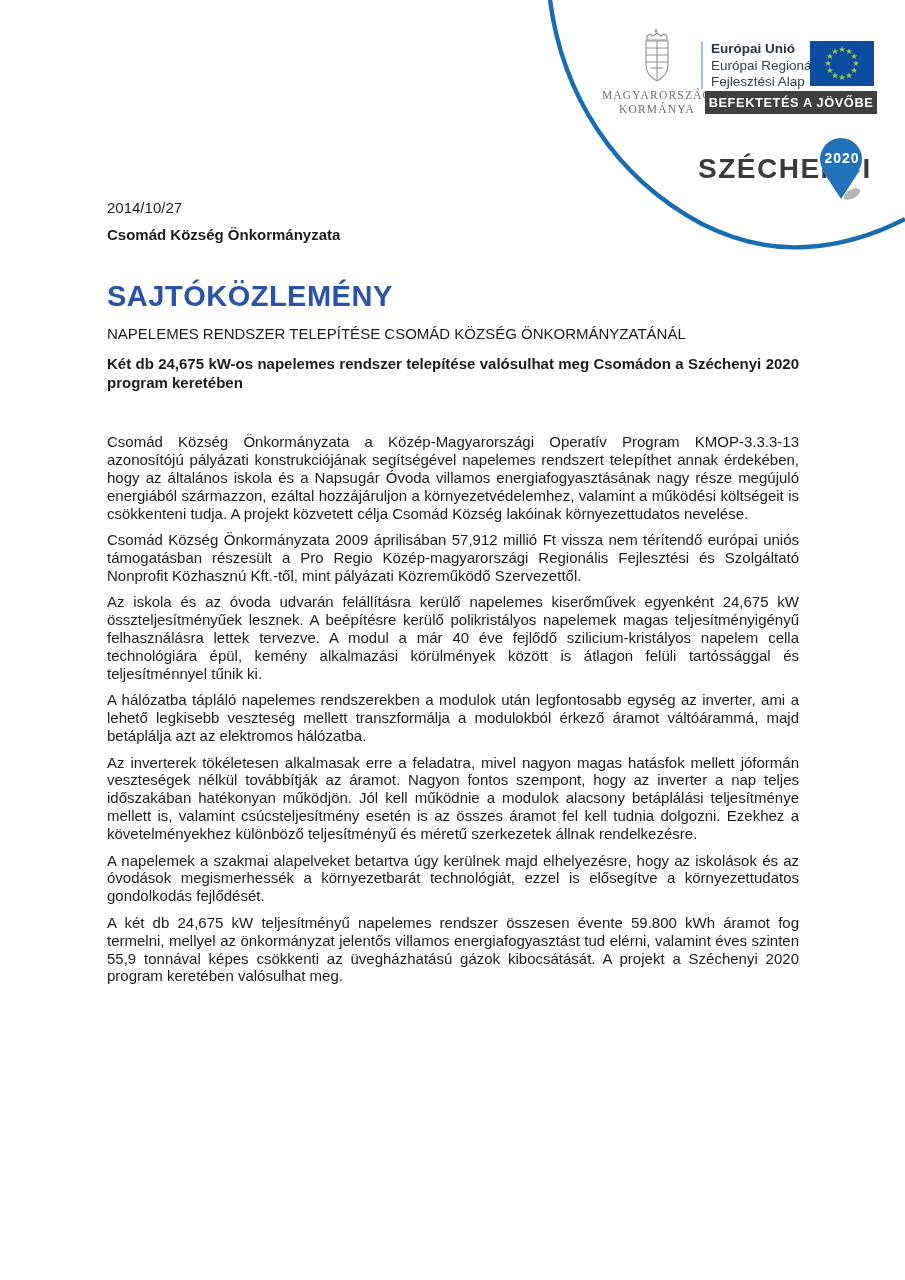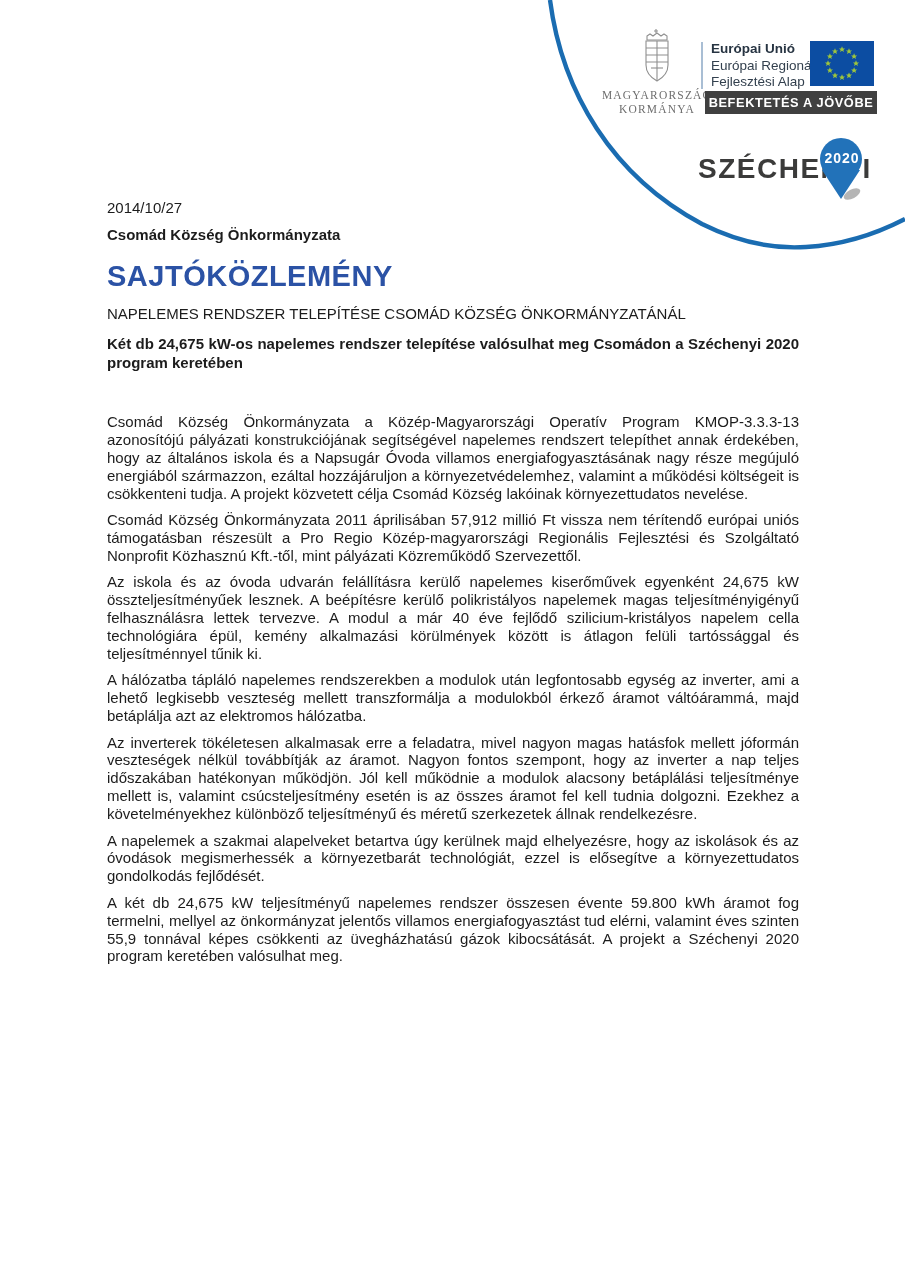--- a/index.html
+++ b/index.html
@@ -34,21 +34,21 @@
     color:#3b3b3a; vertical-align:top; line-height:34px;
   }
   .pin-wrap { position:absolute; left:120px; top:-14px; width:48px; height:64px; }
   .pin-year {
     position:absolute; left:0; top:12px; width:48px; text-align:center;
     color:#ffffff; font-weight:bold; font-size:14px; letter-spacing:1px;
   }
   
   .content { position:absolute; left:107px; top:195px; width:692px; }
   .date { font-size:15px; margin:4px 0 10px 0; }
-  .org  { font-size:15px; font-weight:bold; margin:0 0 17px 0; }
+  .org  { font-size:15px; font-weight:bold; margin:0 0 37px 0; }
   .title {
     font-size:29px; font-weight:bold; color:#2b52a5;
     letter-spacing:0.5px; margin:0 0 12px 0;
   }
   .subtitle { font-size:15px; font-weight:normal; margin:0 0 13px 0; }
   .lead {
     font-size:15px; font-weight:bold; line-height:18.5px;
     text-align:justify; margin:0 0 41px 0;
   }
   .bodytext p {
@@ -124,21 +124,21 @@
   </div>
 
   <div class="content">
     <p class="date">2014/10/27</p>
     <p class="org">Csomád Község Önkormányzata</p>
     <h1 class="title">SAJTÓKÖZLEMÉNY</h1>
     <p class="subtitle">NAPELEMES RENDSZER TELEPÍTÉSE CSOMÁD KÖZSÉG ÖNKORMÁNYZATÁNÁL</p>
     <p class="lead">Két db 24,675 kW-os napelemes rendszer telepítése valósulhat meg Csomádon a Széchenyi 2020 program keretében</p>
     <div class="bodytext">
       <p>Csomád Község Önkormányzata a Közép-Magyarországi Operatív Program KMOP-3.3.3-13 azonosítójú pályázati konstrukciójának segítségével napelemes rendszert telepíthet annak érdekében, hogy az általános iskola és a Napsugár Óvoda villamos energiafogyasztásának nagy része megújuló energiából származzon, ezáltal hozzájáruljon a környezetvédelemhez, valamint a működési költségeit is csökkenteni tudja. A projekt közvetett célja Csomád Község lakóinak környezettudatos nevelése.</p>
-      <p>Csomád Község Önkormányzata 2011 áprilisában 57,912 millió Ft vissza nem térítendő európai uniós támogatásban részesült a Pro Regio Közép-magyarországi Regionális Fejlesztési és Szolgáltató Nonprofit Közhasznú Kft.-től, mint pályázati Közreműködő Szervezettől.</p>
+      <p>Csomád Község Önkormányzata 2009 áprilisában 57,912 millió Ft vissza nem térítendő európai uniós támogatásban részesült a Pro Regio Közép-magyarországi Regionális Fejlesztési és Szolgáltató Nonprofit Közhasznú Kft.-től, mint pályázati Közreműködő Szervezettől.</p>
       <p>Az iskola és az óvoda udvarán felállításra kerülő napelemes kiserőművek egyenként 24,675 kW összteljesítményűek lesznek. A beépítésre kerülő polikristályos napelemek magas teljesítményigényű felhasználásra lettek tervezve. A modul a már 40 éve fejlődő szilicium-kristályos napelem cella technológiára épül, kemény alkalmazási körülmények között is átlagon felüli tartóssággal és teljesítménnyel tűnik ki.</p>
       <p>A hálózatba tápláló napelemes rendszerekben a modulok után legfontosabb egység az inverter, ami a lehető legkisebb veszteség mellett transzformálja a modulokból érkező áramot váltóárammá, majd betáplálja azt az elektromos hálózatba.</p>
       <p>Az inverterek tökéletesen alkalmasak erre a feladatra, mivel nagyon magas hatásfok mellett jóformán veszteségek nélkül továbbítják az áramot. Nagyon fontos szempont, hogy az inverter a nap teljes időszakában hatékonyan működjön. Jól kell működnie a modulok alacsony betáplálási teljesítménye mellett is, valamint csúcsteljesítmény esetén is az összes áramot fel kell tudnia dolgozni. Ezekhez a követelményekhez különböző teljesítményű és méretű szerkezetek állnak rendelkezésre.</p>
       <p>A napelemek a szakmai alapelveket betartva úgy kerülnek majd elhelyezésre, hogy az iskolások és az óvodások megismerhessék a környezetbarát technológiát, ezzel is elősegítve a környezettudatos gondolkodás fejlődését.</p>
       <p>A két db 24,675 kW teljesítményű napelemes rendszer összesen évente 59.800 kWh áramot fog termelni, mellyel az önkormányzat jelentős villamos energiafogyasztást tud elérni, valamint éves szinten 55,9 tonnával képes csökkenti az üvegházhatású gázok kibocsátását. A projekt a Széchenyi 2020 program keretében valósulhat meg.</p>
     </div>
   </div>
 
 </div>
 

